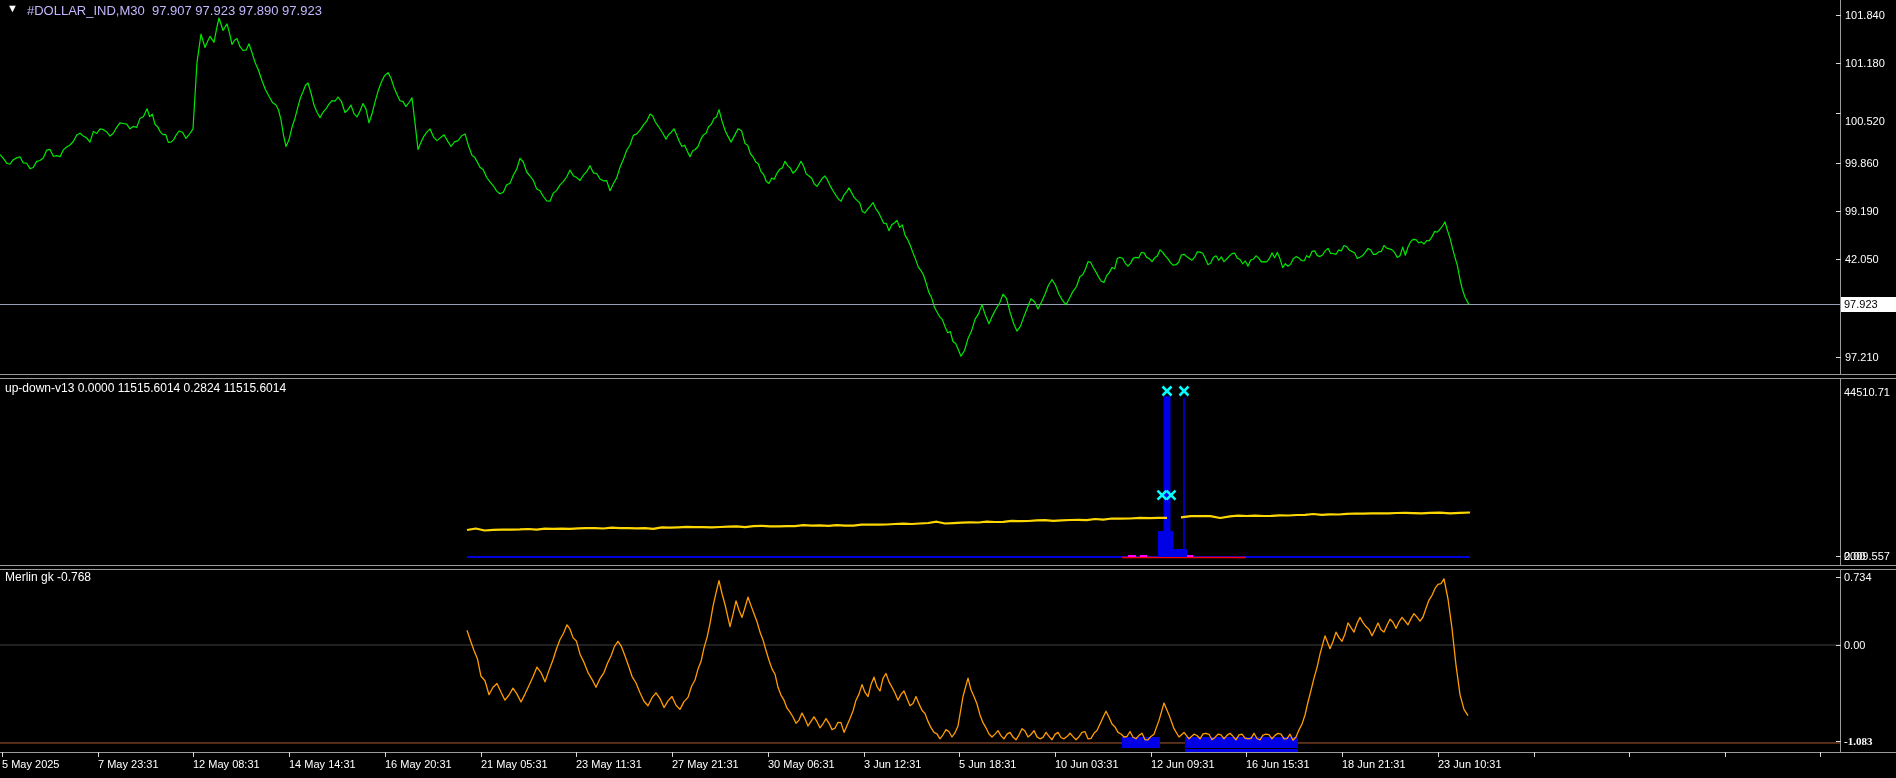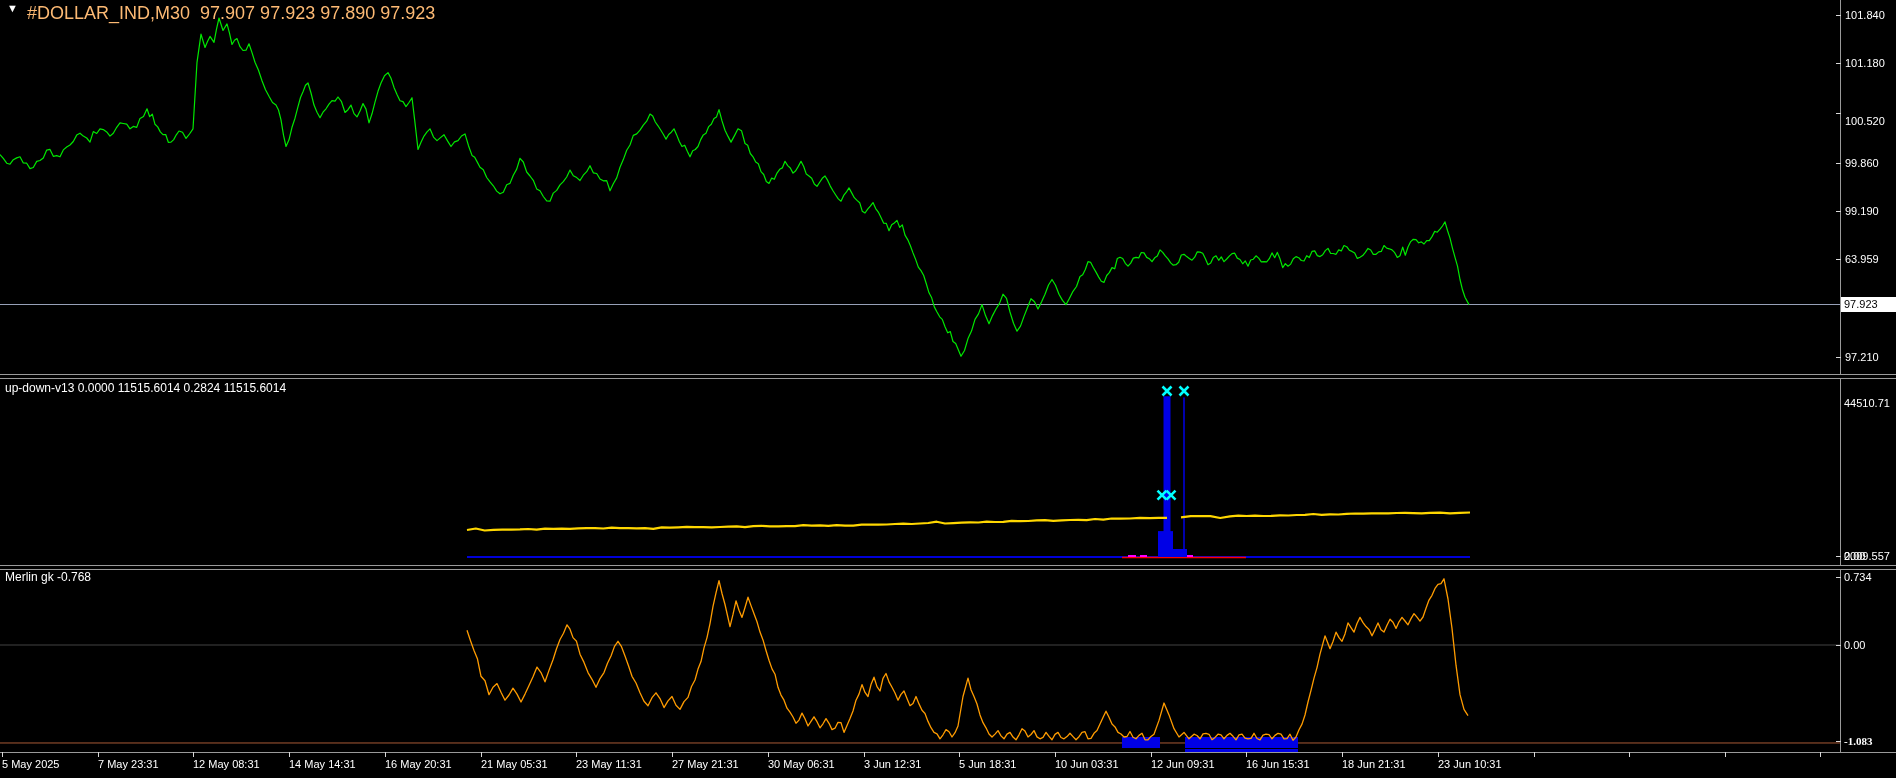--- a/index.html
+++ b/index.html
@@ -2,21 +2,21 @@
 <html><head>
 <meta charset="utf-8">
 <style>
   html,body{margin:0;padding:0;background:#000;}
   .screen{
     position:relative;width:1896px;height:778px;background:#000;overflow:hidden;
     font-family:"Liberation Sans",sans-serif;color:#fff;
   }
   .title-row{position:absolute;left:0;top:0;height:22px;z-index:6;}
   .menu-arrow{position:absolute;left:7px;top:2px;font-size:11px;color:#fff;cursor:pointer;}
-  .chart-title{position:absolute;left:27px;top:3px;font-size:18px;white-space:pre;color:#fdba74;}
+  .chart-title{position:absolute;left:27px;top:3px;font-size:13px;white-space:pre;color:#c4b5fd;}
   .pane-title{position:absolute;left:5px;font-size:12px;color:#fff;z-index:6;white-space:pre;}
   .sep{position:absolute;left:0;width:1896px;height:5px;z-index:7;
        background:linear-gradient(#9a9a9a 20%, #000 20%, #000 80%, #9a9a9a 80%);cursor:row-resize;}
   .axis-vline{position:absolute;left:1840px;top:0;width:1px;height:752px;background:#9a9a9a;z-index:4;}
   .time-axis-line{position:absolute;left:0;top:752px;width:1896px;height:1px;background:#9a9a9a;z-index:4;}
   .axis-label{position:absolute;font-size:11px;color:#fff;line-height:12px;white-space:pre;z-index:5;}
   .axis-label.bold{font-weight:700;font-family:Liberation Serif, serif;}
   .tick{position:absolute;background:#d8d8d8;z-index:5;}
   .price-box{position:absolute;left:1841px;top:297px;width:54px;height:15px;background:#fff;color:#000;
              font-size:11px;line-height:15px;padding-left:3px;z-index:8;}
@@ -73,25 +73,25 @@
 <span class="axis-label" style="left: 1845px; top: 9px;">101.840</span>
     <div class="tick" style="left: 1836px; top: 15px; width: 5px; height: 1px;"></div>
     <span class="axis-label" style="left: 1845px; top: 57px;">101.180</span>
     <div class="tick" style="left: 1836px; top: 63px; width: 5px; height: 1px;"></div>
     <span class="axis-label" style="left: 1845px; top: 107px; margin-top: 8px;">100.520</span>
     <div class="tick" style="left: 1836px; top: 113px; width: 5px; height: 1px;"></div>
     <span class="axis-label" style="left: 1845px; top: 157px;">99.860</span>
     <div class="tick" style="left: 1836px; top: 163px; width: 5px; height: 1px;"></div>
     <span class="axis-label" style="left: 1845px; top: 205px; text-align: center;">99.190</span>
     <div class="tick" style="left: 1836px; top: 211px; width: 5px; height: 1px;"></div>
-    <span class="axis-label" style="left: 1845px; top: 253px;">63.959</span>
+    <span class="axis-label" style="left: 1845px; top: 253px;">42.050</span>
     <div class="tick" style="left: 1836px; top: 259px; width: 5px; height: 1px;"></div>
     <span class="axis-label" style="left: 1845px; top: 351px;">97.210</span>
     <div class="tick" style="left: 1836px; top: 357px; width: 5px; height: 1px;"></div>
-    <span class="axis-label" style="left: 1844px; top: 397px;">44510.71</span>
+    <span class="axis-label" style="left: 1844px; top: 386px;">44510.71</span>
     <span class="axis-label" style="left: 1844px; top: 550px;">0.00</span>
     <span class="axis-label" style="left: 1844px; top: 550px;">2009.557</span>
     <div class="tick" style="left: 1836px; top: 556px; width: 5px; height: 1px;"></div>
     <span class="axis-label" style="left: 1844px; top: 571px;">0.734</span>
     <div class="tick" style="left: 1836px; top: 577px; width: 5px; height: 1px;"></div>
     <span class="axis-label" style="left: 1844px; top: 639px;">0.00</span>
     <div class="tick" style="left: 1836px; top: 645px; width: 5px; height: 1px;"></div>
     <span class="axis-label bold" style="left: 1844px; top: 735px;">-1.083</span>
     <div class="tick" style="left: 1836px; top: 741px; width: 5px; height: 1px;"></div>
     <span class="time-label" style="left: 2px; top: 758px;">5 May 2025</span>

